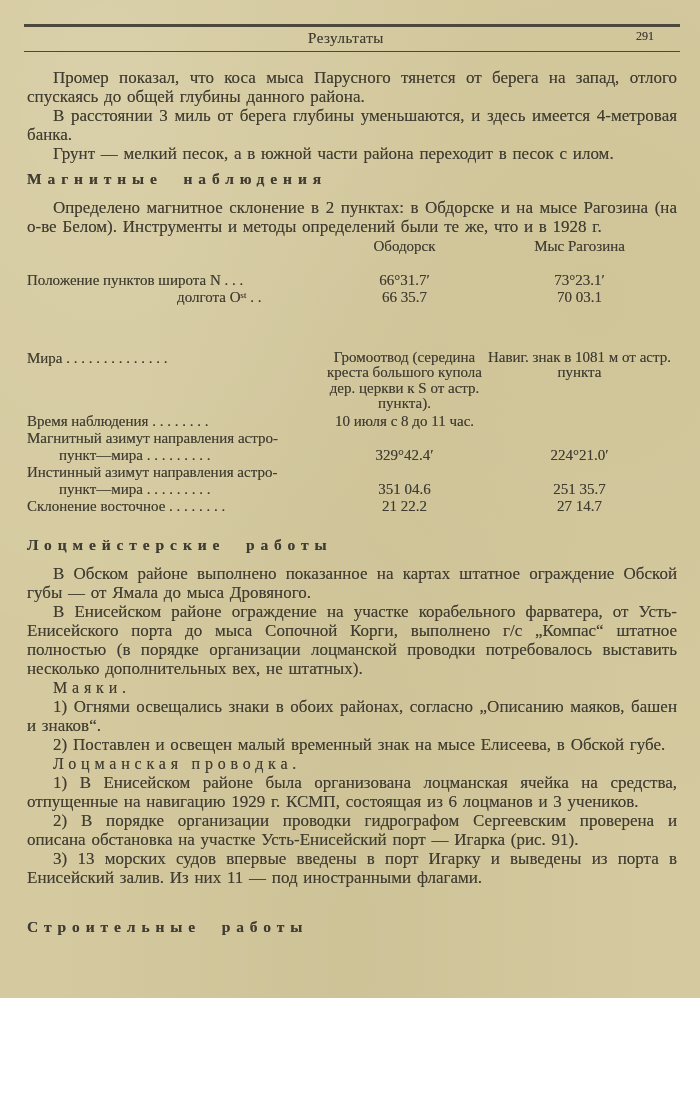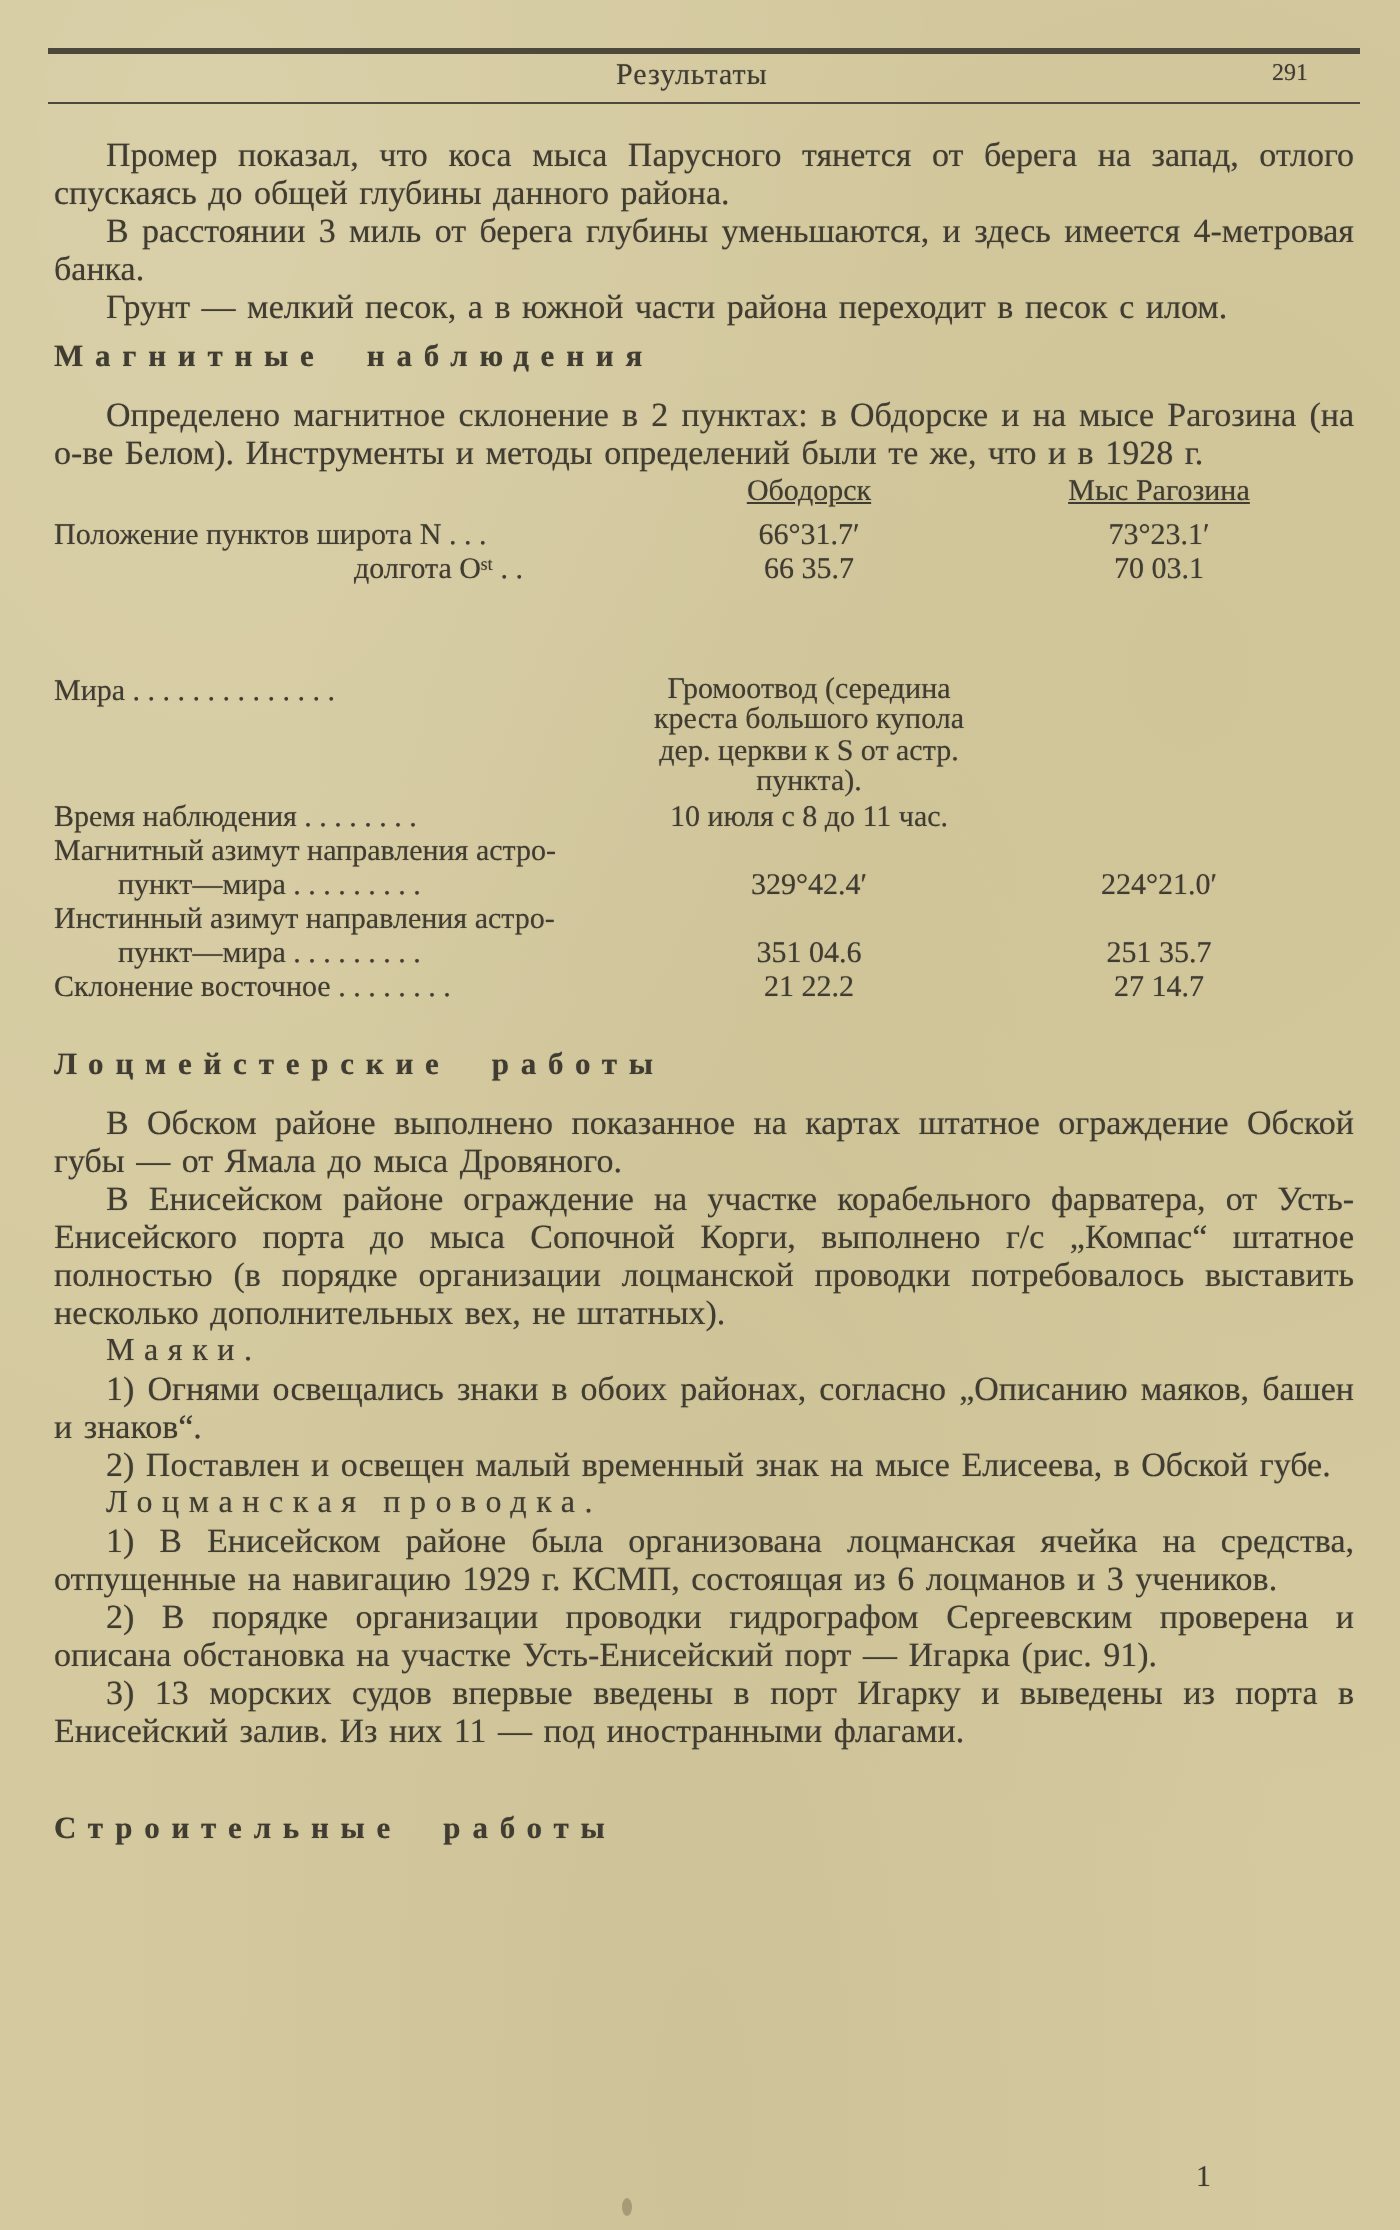--- a/index.html
+++ b/index.html
@@ -1,19 +1,19 @@
 <!DOCTYPE html>
 <html><head>
 <meta charset="utf-8">
 <style>
   html, body { margin: 0; padding: 0; }
   .page {
     position: relative;
     width: 700px;
-    height: 1115px;
+    height: 998px;
     box-sizing: border-box;
     overflow: hidden;
     background:
       radial-gradient(ellipse at 15% 8%, rgba(255,255,255,0.10), transparent 45%),
       radial-gradient(ellipse at 85% 30%, rgba(140,120,70,0.07), transparent 55%),
       radial-gradient(ellipse at 50% 95%, rgba(120,100,60,0.08), transparent 60%),
       #d5ca9f;
     color: #403c31;
     font-family: "Liberation Serif", "DejaVu Serif", serif;
     text-shadow: 0 0 0.5px rgba(64,60,49,0.55);
@@ -74,21 +74,21 @@
     margin-top: 2px;
     font-size: 15px;
     line-height: 16.5px;
   }
   .t-row, .t-head {
     display: grid;
     grid-template-columns: 300px 155px 1fr;
     align-items: end;
     margin-bottom: 1px;
   }
-  .t-head { margin-bottom: 5px; text-decoration: underline; }
+  .t-head { margin-bottom: 17px; }
   .t-row.align-start { align-items: start; margin-top: 44px; }
   .t-center { text-align: center; }
   .t-label { text-align: left; }
   .t-label .l2 { display: block; padding-left: 32px; }
   .t-label.pl { padding-left: 150px; }
   .cell-multiline { line-height: 15.5px; }
 
   .spacer-lots { height: 13px; }
   .spacer-build { height: 24px; }
 
@@ -137,20 +137,21 @@
 
       <div class="t-row">
         <div class="t-label pl"><span>долгота Oˢᵗ  .  .</span></div>
         <div class="t-center">66 35.7</div>
         <div class="t-center">70 03.1</div>
       </div>
 
       <div class="t-row align-start">
         <div class="t-label"><span>Мира . . . . . . . . . . . . . .</span></div>
         <div class="t-center cell-multiline">Громоотвод (середина креста большого купола дер. церкви к S от астр. пункта).</div>
+        <div class="t-center cell-multiline">Навиг. знак в 1081 м от астр. пункта</div>
       </div>
 
       <div class="t-row">
         <div class="t-label"><span>Время наблюдения . . . . . . . .</span></div>
         <div class="t-center">10 июля с 8 до 11 час.</div>
       </div>
 
       <div class="t-row">
         <div class="t-label">
           <span>Магнитный азимут направления астро-</span>

